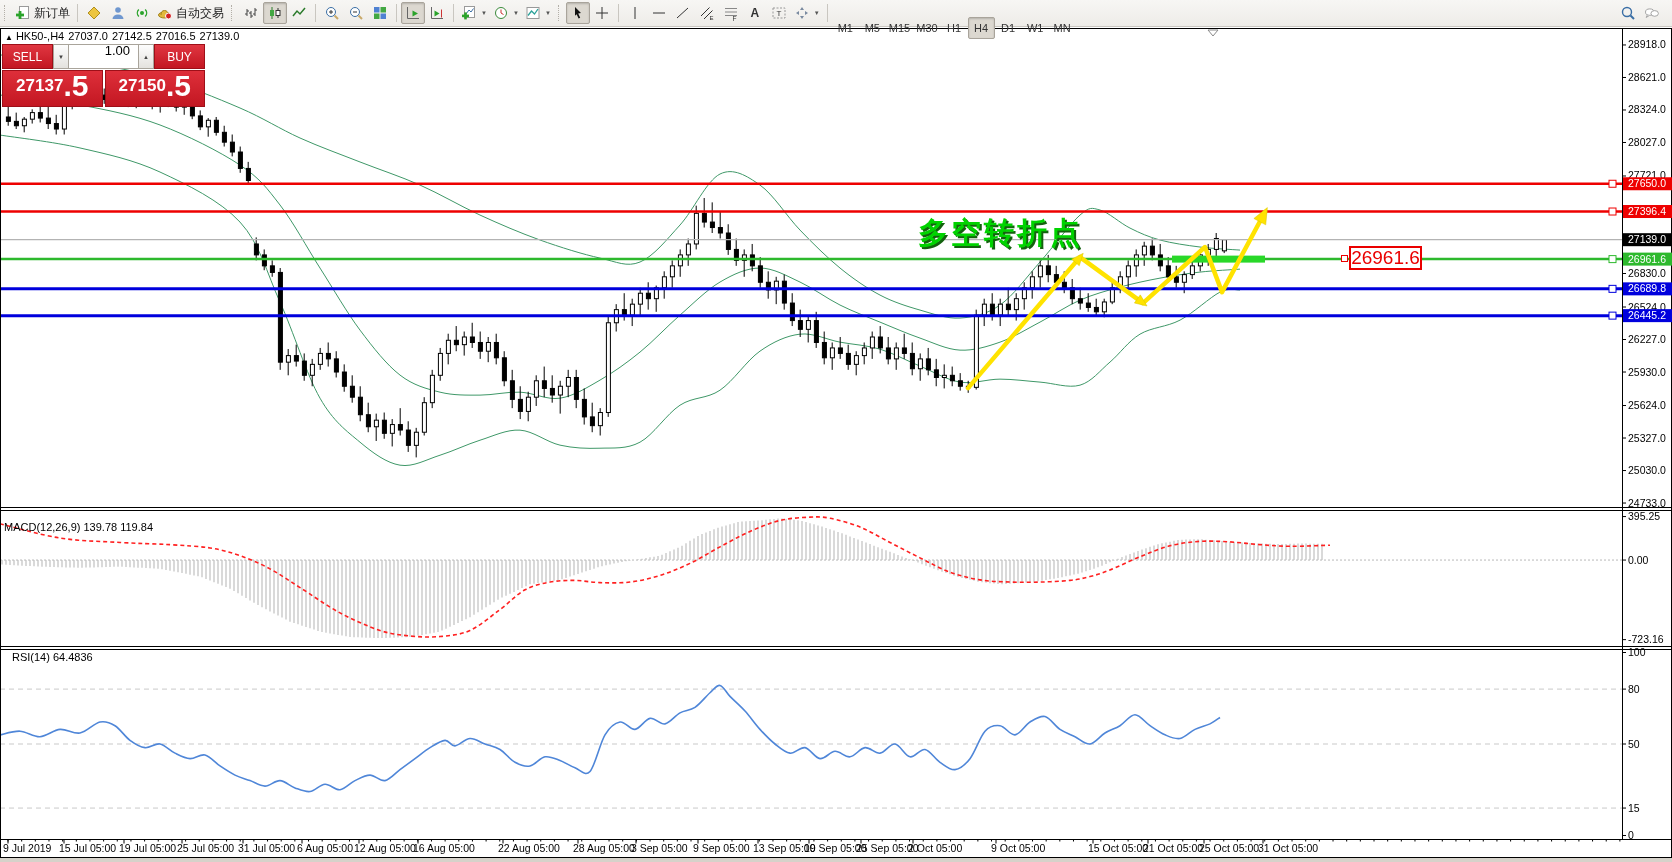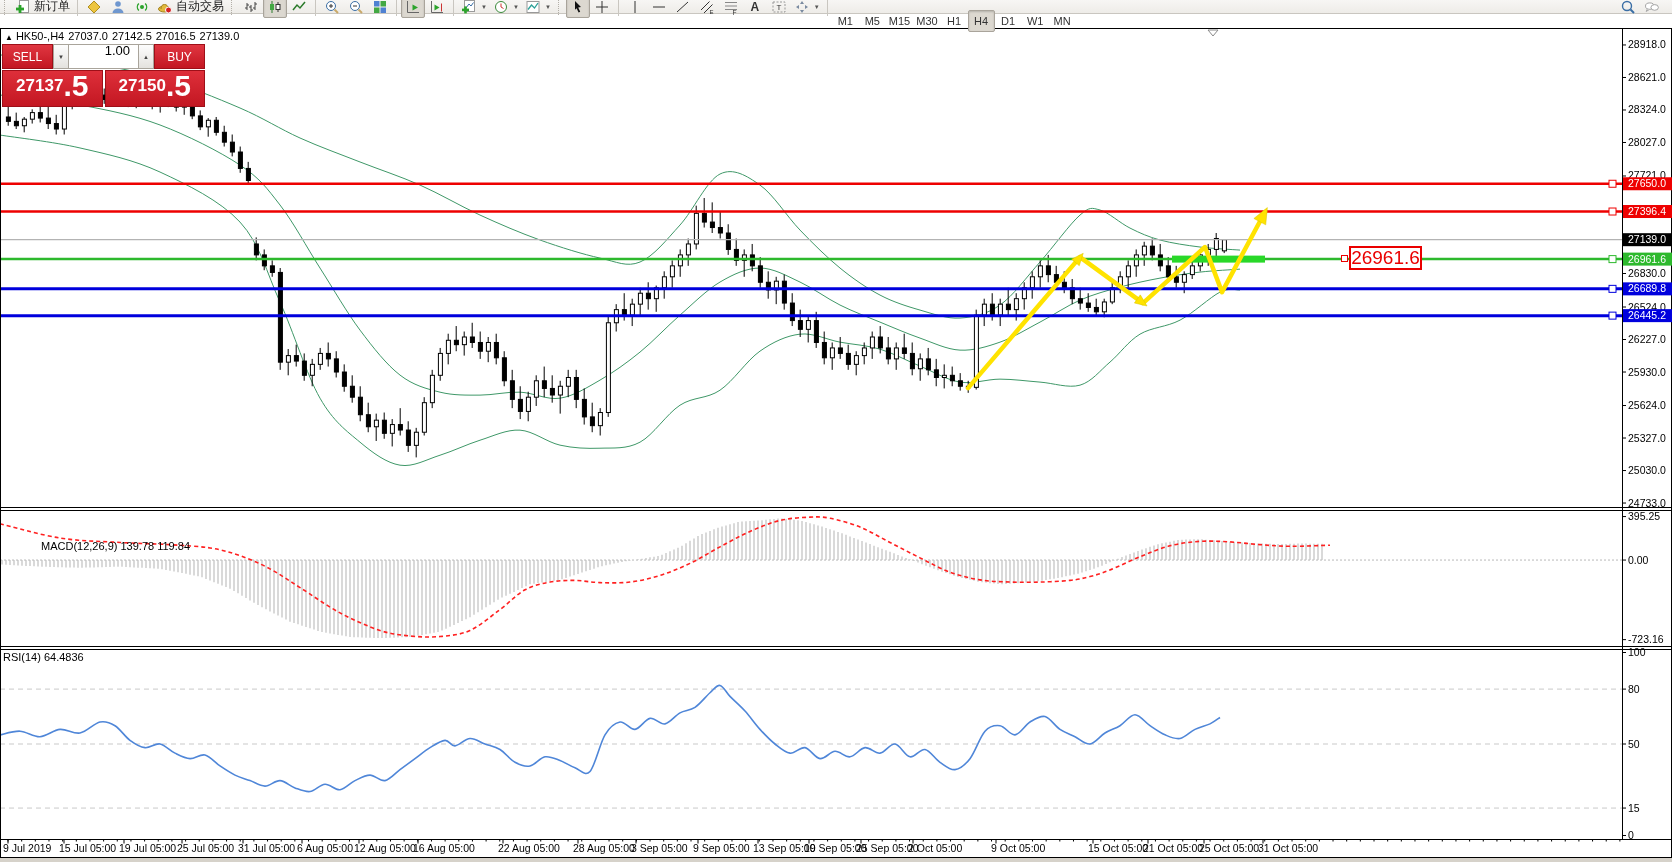--- a/index.html
+++ b/index.html
@@ -1,18 +1,18 @@
 <!DOCTYPE html>
 <html><head>
 <meta charset="utf-8">
 <style>
   html,body{margin:0;padding:0;background:#d6d2ca;font-family:"Liberation Sans","DejaVu Sans",sans-serif;}
   .screen{position:relative;width:1672px;height:862px;background:#ffffff;overflow:hidden;}
   
-  .tb{position:absolute;left:0;top:0;width:1672px;height:14px;background:linear-gradient(#f7f6f4,#eeece8);
+  .tb{position:absolute;left:0;top:0;width:1672px;height:27px;background:linear-gradient(#f7f6f4,#eeece8);
       border-bottom:1px solid #c9c6c0;display:flex;align-items:center;z-index:20;box-sizing:border-box;}
   .grip{width:4px;height:16px;border-left:1px dotted #b3afa8;margin:0 3px 0 4px;}
   .sep{width:1px;height:18px;background:#c9c6c0;margin:0 4px;}
   .tbtn{height:22px;min-width:24px;display:flex;align-items:center;justify-content:center;gap:3px;
         background:transparent;border:1px solid transparent;border-radius:2px;padding:0 2px;font-size:12px;color:#222;}
   .tbtn.pressed{background:#dcd8d0;border:1px solid #a9a49b;box-shadow:inset 0 1px 2px rgba(0,0,0,.18);}
   .tbtn .tlabel{font-size:12px;white-space:nowrap;}
   .ico{width:16px;height:16px;display:block;}
   .dd{font-size:6px;color:#555;margin-left:1px;}
   .glyphA{font-size:12px;font-weight:bold;color:#333;}
@@ -1182,20 +1182,21 @@
         <span class="main">27137</span>
           <span class="big">.5</span>
       </div>
       <div class="tp-price">
         <span class="main">27150</span>
           <span class="big">.5</span>
       </div>
     </div>
   </div>
 
-  <div class="ind-label" style="left:4px;top:540px;margin-left:37px;">MACD(12,26,9) 139.78 119.84</div>
-  <div class="ind-label" style="left:3px;top:651px;">RSI(14) 64.4836</div>
+  <div class="ind-label" style="left:4px;top:521px;">MACD(12,26,9) 139.78 119.84</div>
+  <div class="ind-label" style="left:12px;top:651px;">RSI(14) 64.4836</div>
 
+  <div class="annot">多空转折点</div>
   <div class="callout">26961.6</div>
   <div class="callout-handle"></div>
 
   <div class="bottom-strip"></div>
 </div>
 
 </body></html>

